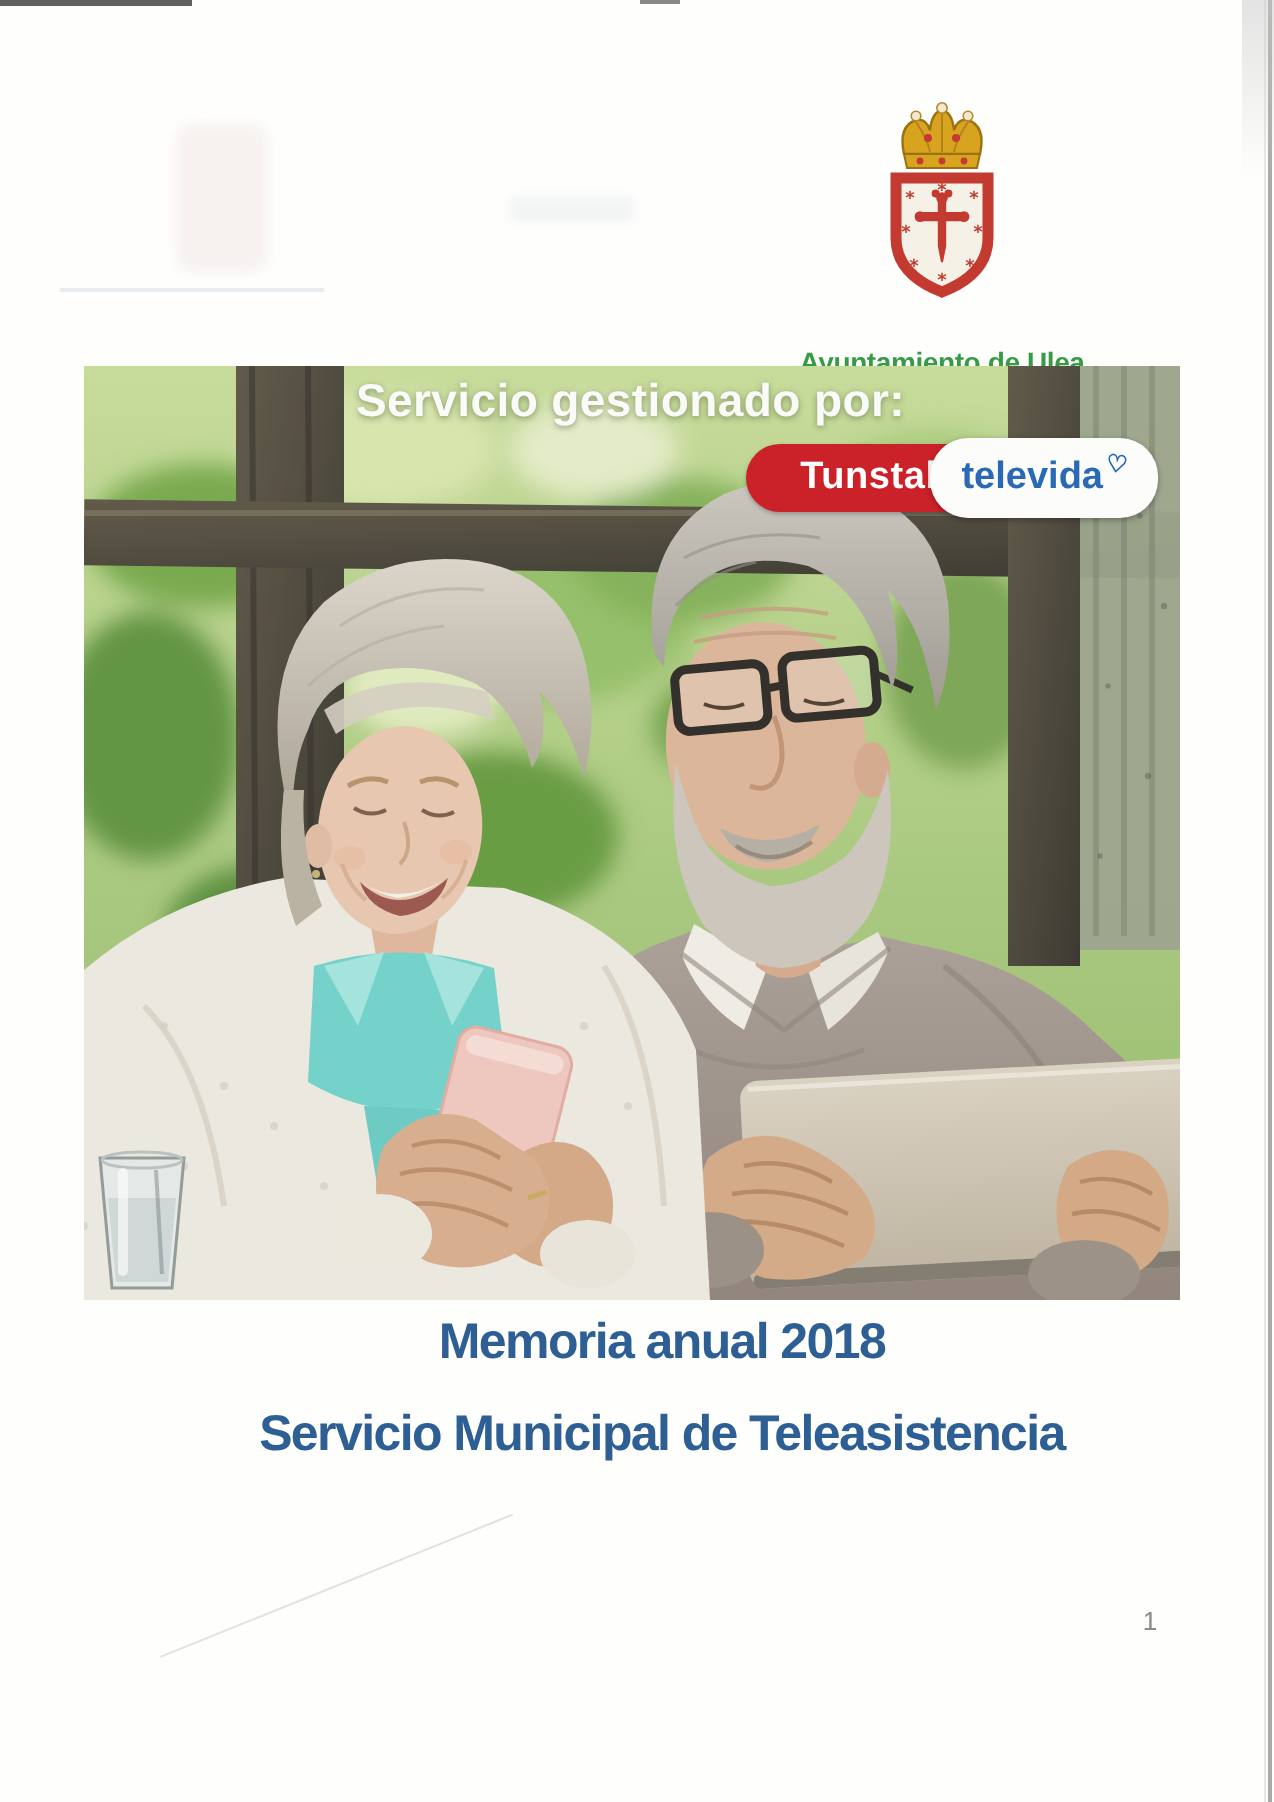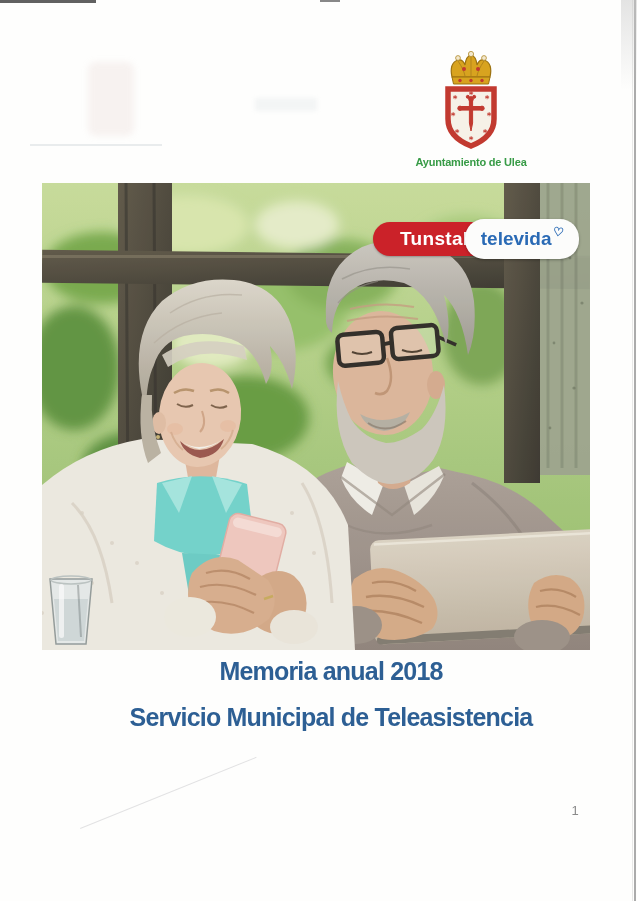--- a/index.html
+++ b/index.html
@@ -14,21 +14,21 @@
   .scan-top-a{position:absolute;top:0;left:0;width:96px;height:3px;background:#3a3a3a;opacity:.8;}
   .scan-top-b{position:absolute;top:0;left:320px;width:20px;height:2px;background:#555;opacity:.7;}
   .scan-corner-tr{position:absolute;top:0;right:0;width:16px;height:90px;background:linear-gradient(180deg,#c9c9c9,rgba(201,201,201,0));opacity:.5;}
   .ghost-crest{position:absolute;left:88px;top:62px;width:46px;height:74px;background:rgba(205,172,160,.14);border-radius:8px;filter:blur(3px);}
   .ghost-line{position:absolute;left:30px;top:144px;width:132px;height:2px;background:rgba(140,155,165,.18);}
   .ghost-smudge{position:absolute;left:255px;top:98px;width:62px;height:13px;background:rgba(168,180,190,.12);filter:blur(2px);}
   .ghost-scratch{position:absolute;left:80px;top:828px;width:190px;height:1px;background:rgba(175,175,180,.35);transform:rotate(-22deg);transform-origin:left top;}
   
   .header-block{position:absolute;left:341px;top:50px;width:260px;text-align:center;}
   .crest{display:inline-block;}
-  .municipality{margin-top:2px;font-size:11px;font-weight:bold;letter-spacing:-.2px;color:#379b46;}
+  .municipality{margin-top:18px;font-size:14px;font-weight:bold;letter-spacing:-.2px;color:#379b46;}
   
   .photo-block{position:absolute;left:42px;top:183px;width:548px;height:467px;}
   .photo-svg{position:absolute;left:0;top:0;filter:saturate(.92) contrast(.97);}
   .photo-caption{
     position:absolute;left:136px;top:4px;width:320px;
     font-size:23px;font-weight:bold;color:rgba(255,255,255,.95);
     text-shadow:0 1px 3px rgba(45,65,30,.45);letter-spacing:.2px;
   }
   .logo{position:absolute;left:331px;top:36px;width:210px;height:40px;}
   .pill-red{
@@ -294,20 +294,21 @@
         <path d="M8,396 L14,461 L44,461 L50,396 Z" fill="rgba(228,234,234,.82)" stroke="#8f9896" stroke-width="1.5"></path>
         <path d="M12,416 L16,458 L42,458 L46,416 Z" fill="rgba(196,208,210,.7)"></path>
         <ellipse cx="29" cy="397" rx="20" ry="4" fill="none" stroke="#b9c2c0" stroke-width="1.5"></ellipse>
         <rect x="17" y="401" width="5" height="54" rx="2.5" fill="rgba(255,255,255,.7)"></rect>
         <path d="M36,402 L39,454" stroke="rgba(120,130,130,.5)" stroke-width="2"></path>
       </g>
 
       <rect width="548" height="467" fill="#ffffff" opacity=".05"></rect>
     </svg>
 
+    <div class="photo-caption">Servicio gestionado por:</div>
 
     <div class="logo">
       <div class="pill-red">
         <span>Tunstall</span>
       </div>
       <div class="pill-white">
         <span>televida</span><span class="heart">♡</span>
       </div>
     </div>
   </div>

